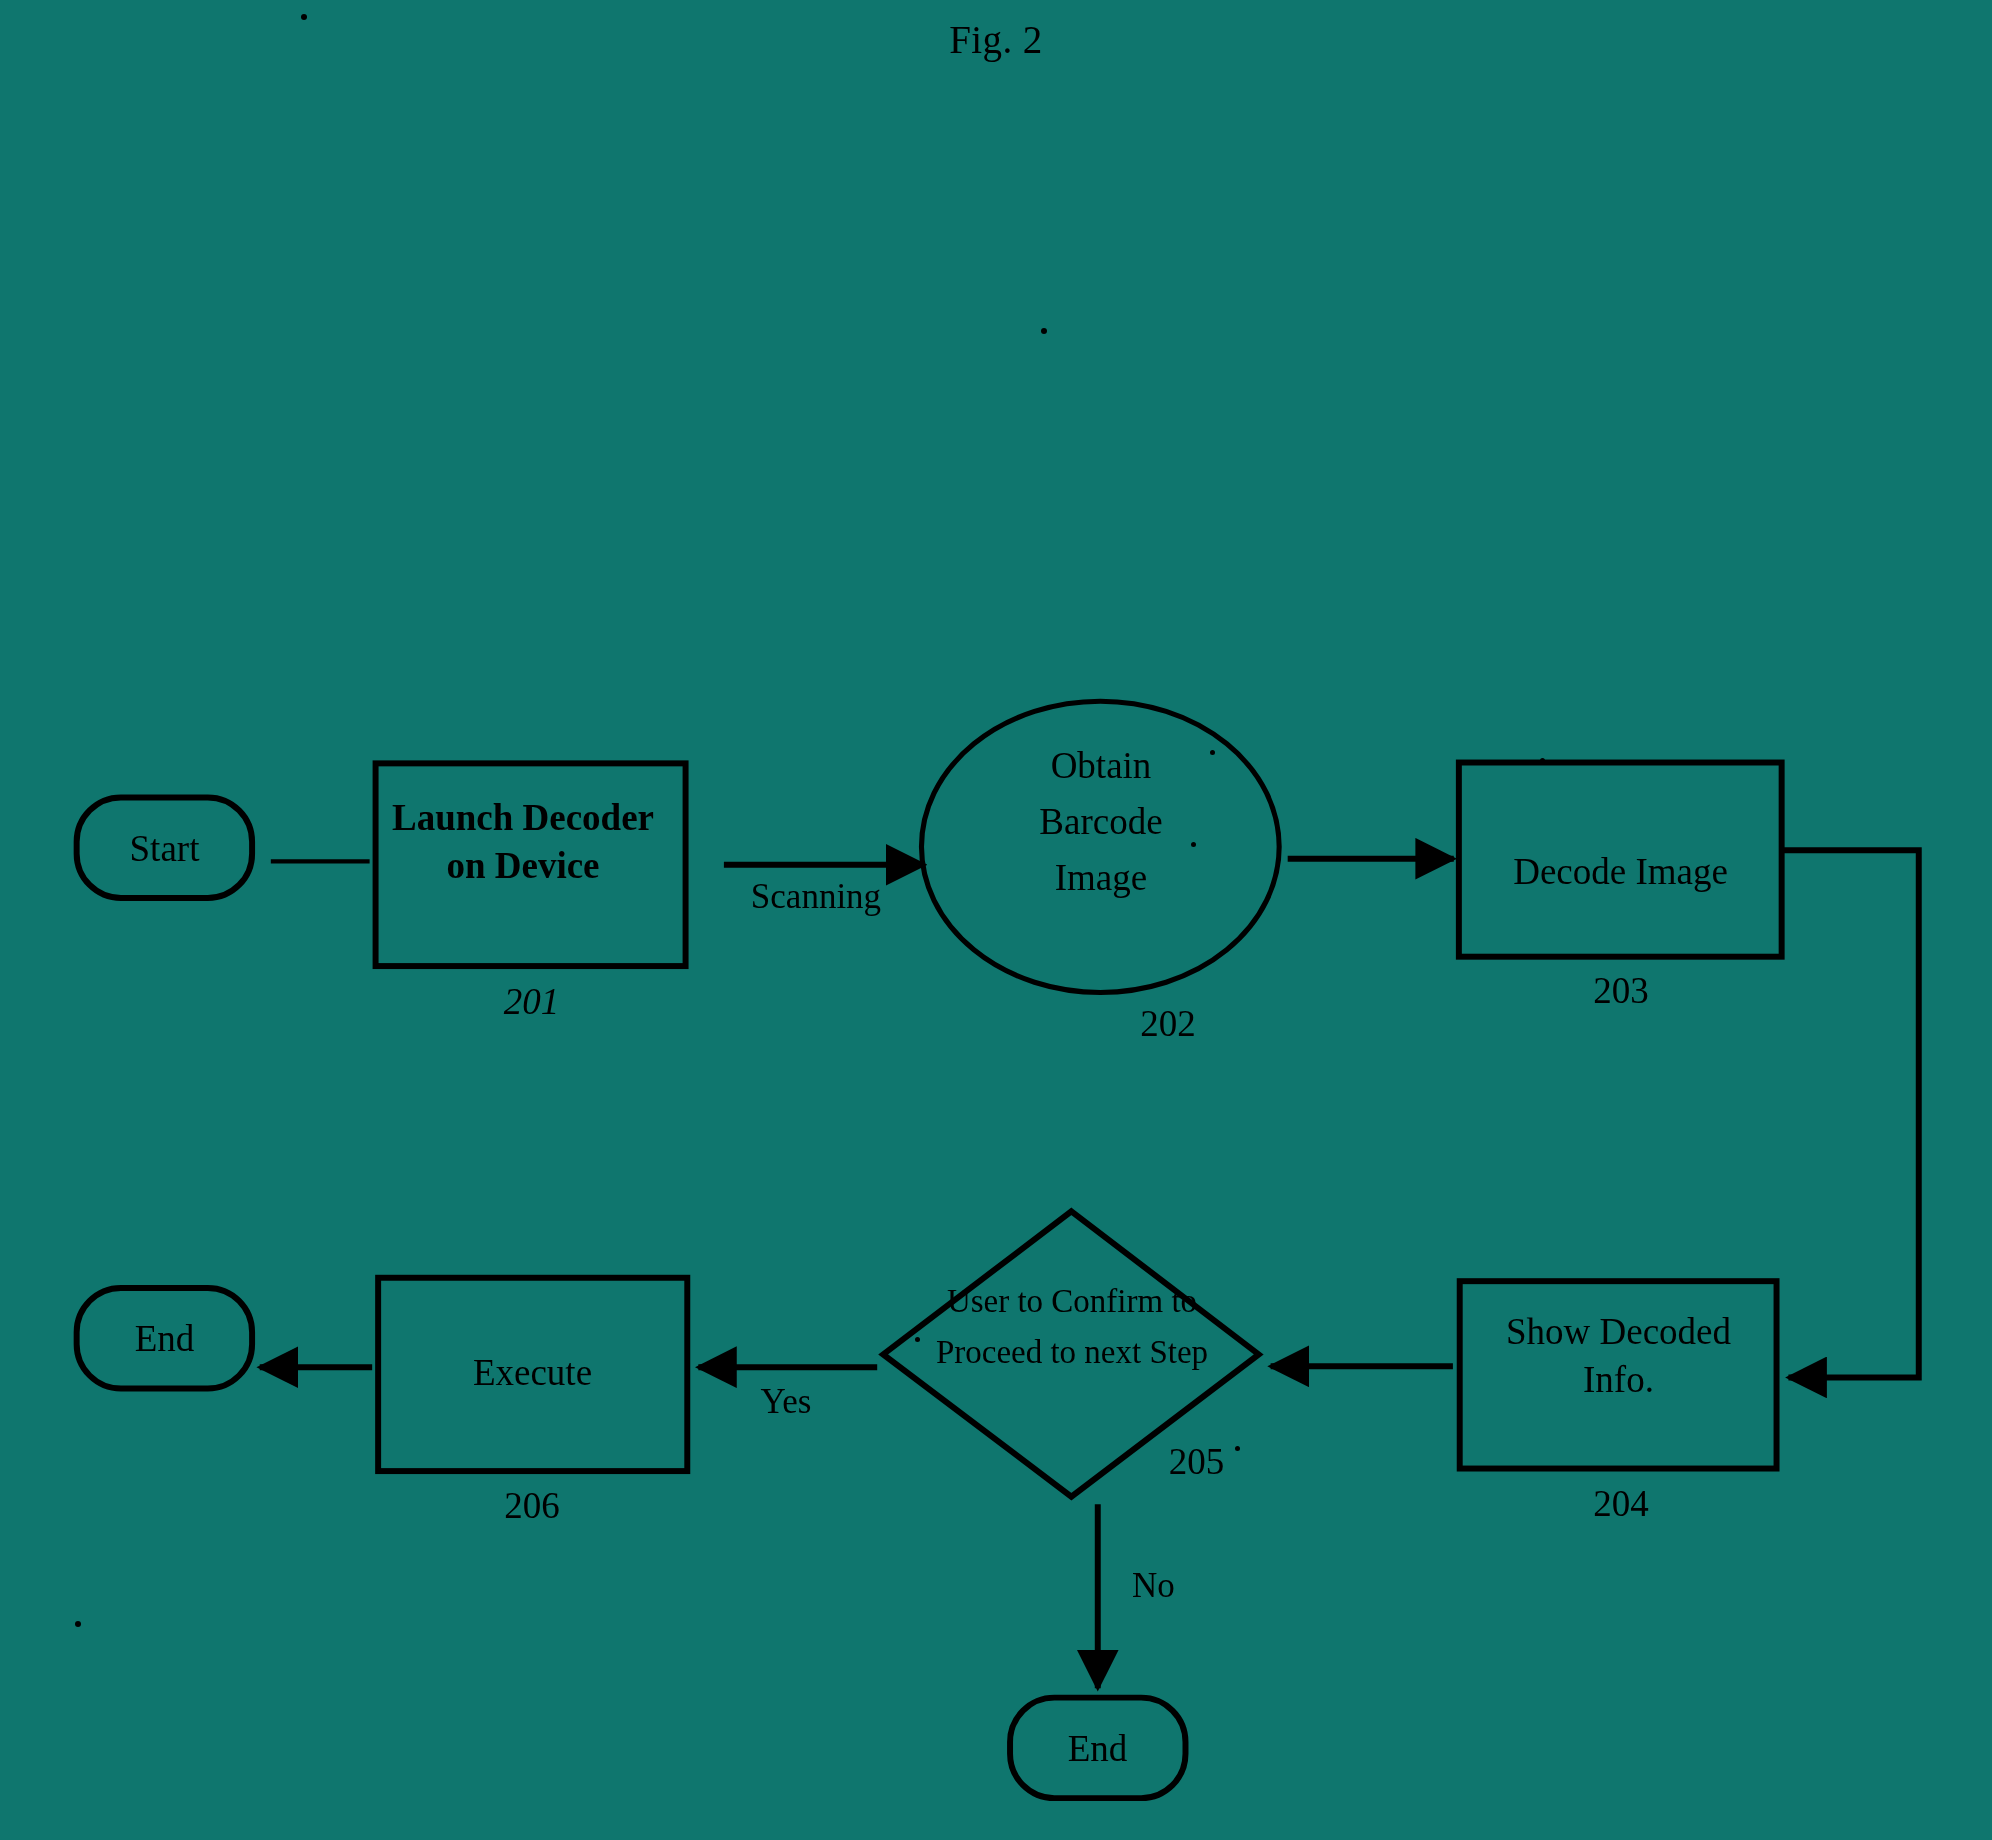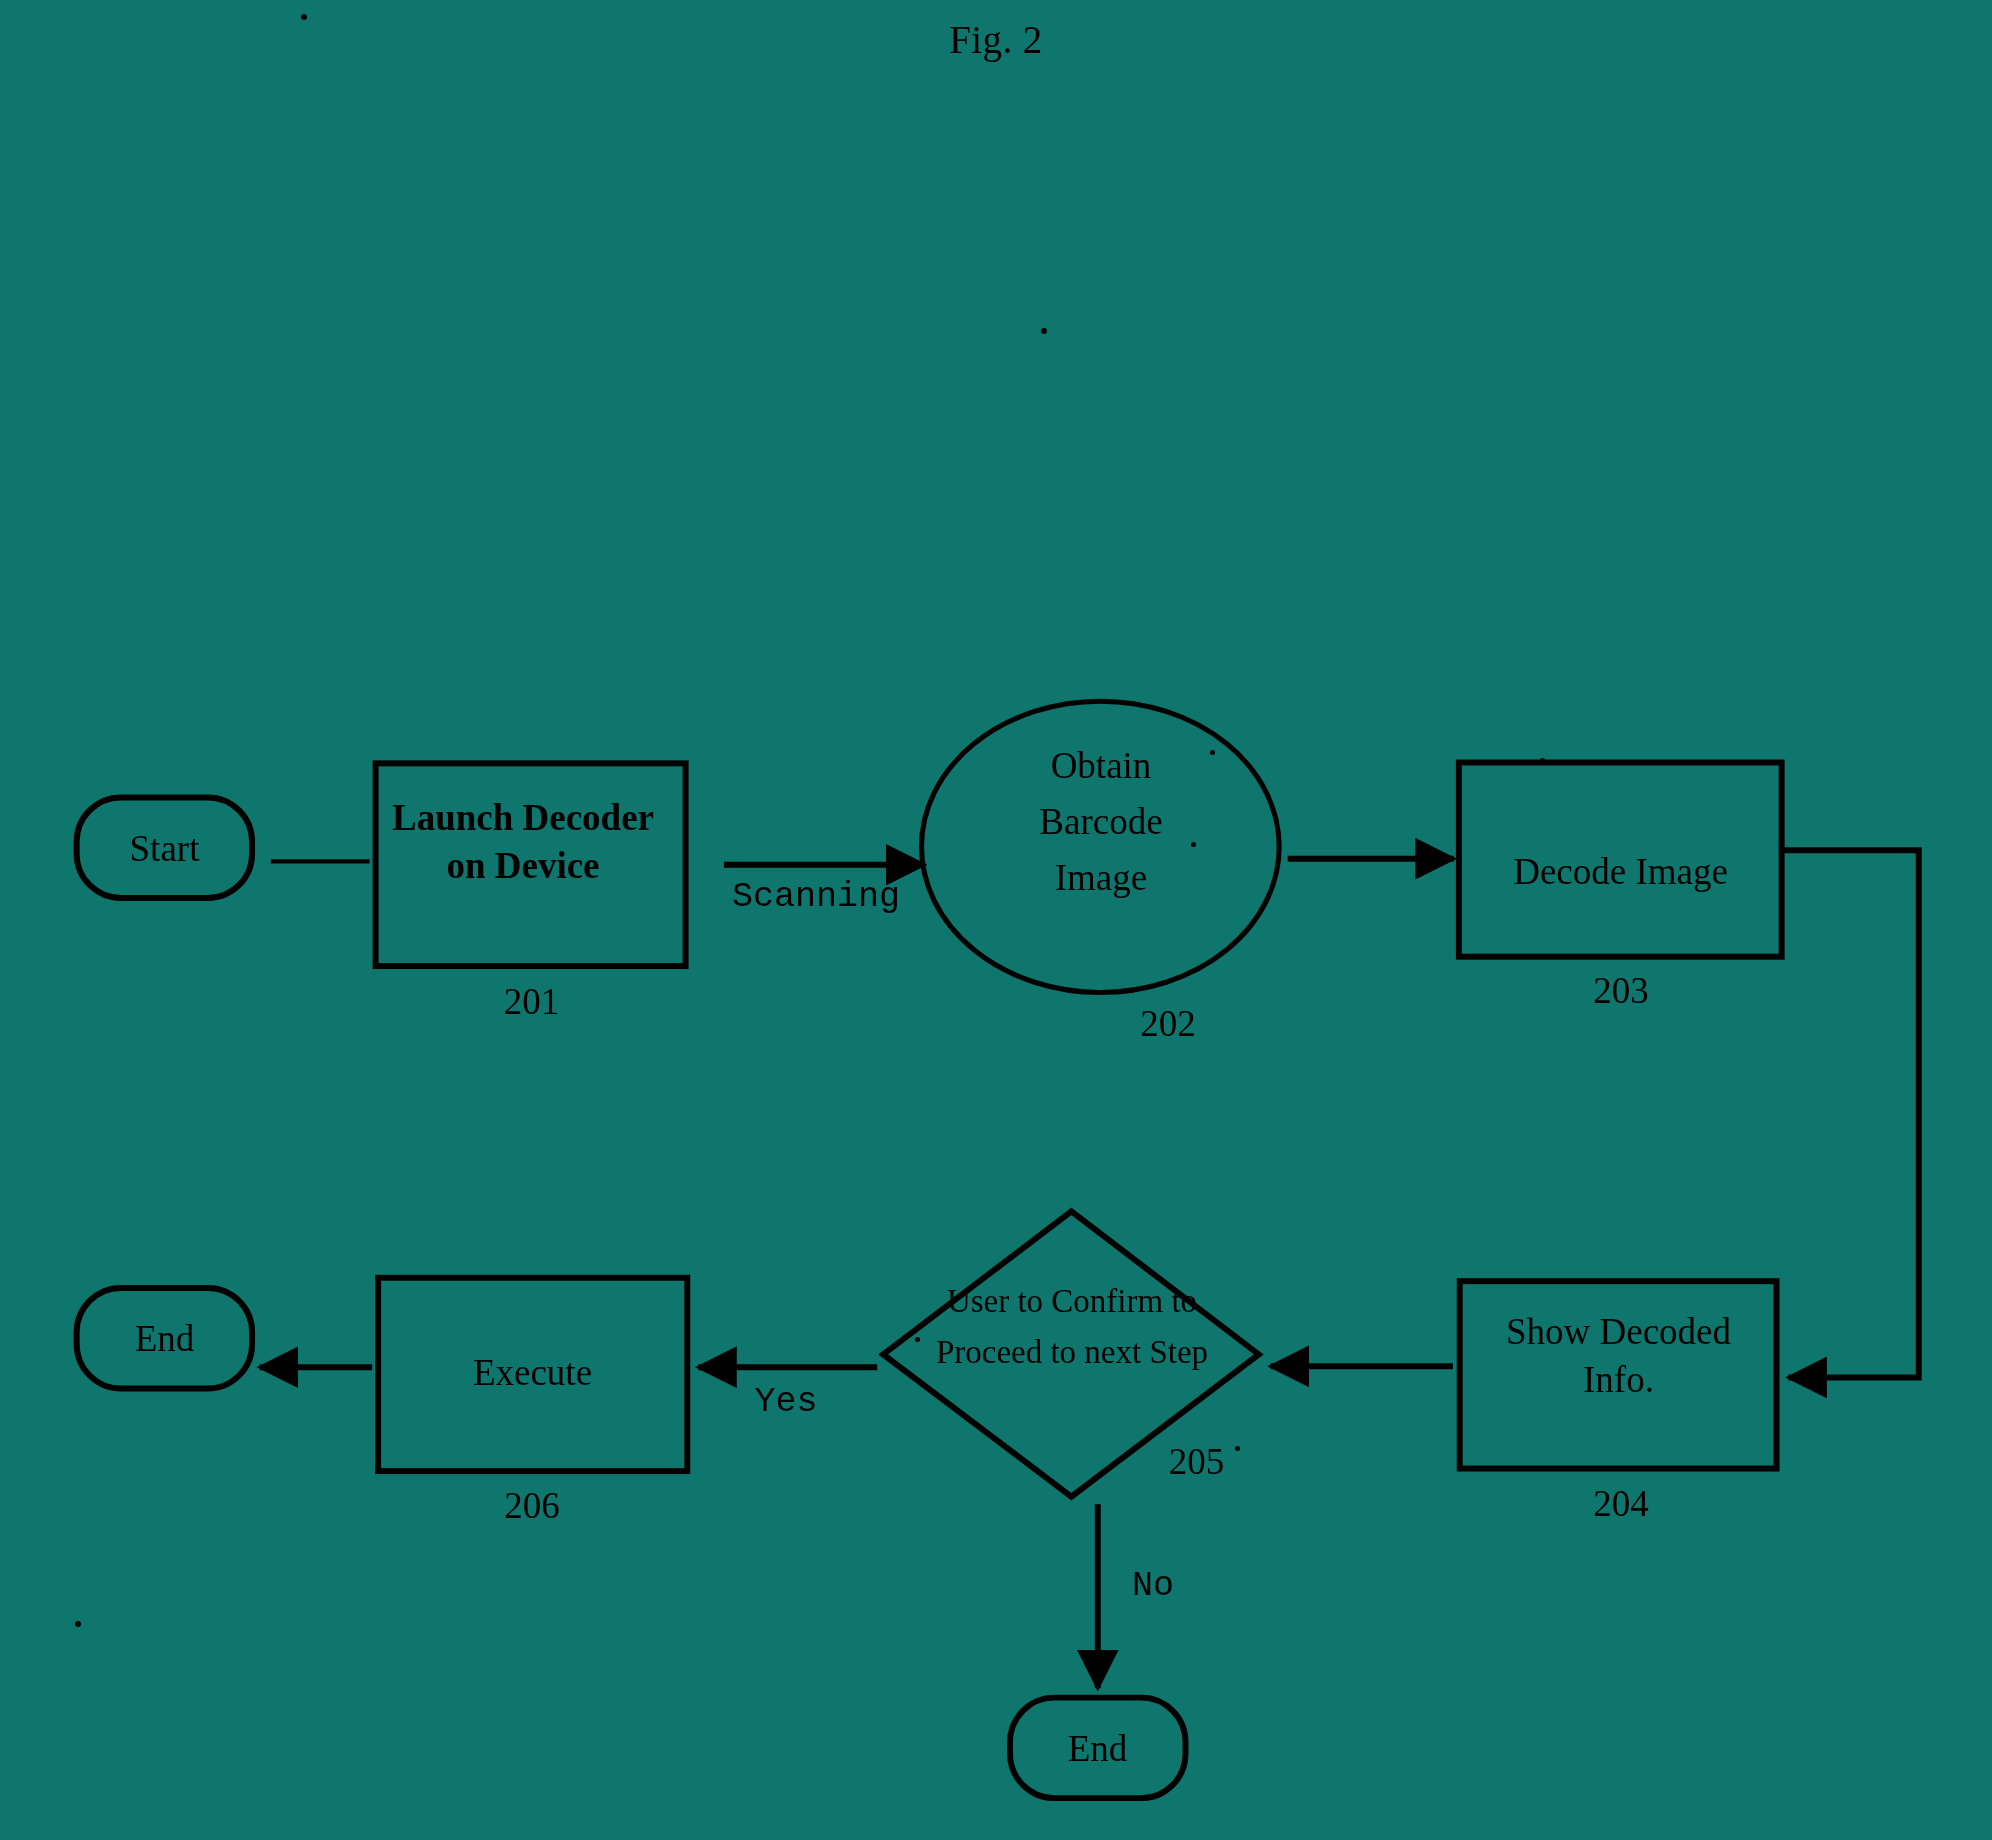--- a/index.html
+++ b/index.html
@@ -46,21 +46,20 @@
   }
   .ref-num {
     position: absolute;
     text-align: center;
     font-size: 37px;
   }
   .edge-label {
     position: absolute;
     font-size: 35px;
     text-align: center;
-    font-family: Liberation Mono, monospace;
   }
   .speck {
     position: absolute;
     background: #000;
     border-radius: 50%;
   }
 </style>
 </head>
 <body>
 
@@ -135,21 +134,21 @@
 
   <div class="node-label" style="left:378px; top:1349px; width:309px;">Execute</div>
 
   <div class="node-label small" style="left:852px; top:1276px; width:440px;">User to Confirm to
 Proceed to next Step</div>
 
   <div class="node-label" style="left:77px; top:1315px; width:175px;">End</div>
 
   <div class="node-label" style="left:1010px; top:1725px; width:175px;">End</div>
 
-  <div class="ref-num" style="left:426px; top:980px; width:211px;">201</div>
+  <div class="ref-num" style="left:426px; top:980px; width:211px;font-style:italic;">201</div>
 
   <div class="ref-num" style="left:1075px; top:1002px; width:186px;">202</div>
 
   <div class="ref-num" style="left:1516px; top:969px; width:210px;">203</div>
 
   <div class="ref-num" style="left:1516px; top:1482px; width:210px;">204</div>
 
   <div class="ref-num" style="left:1107px; top:1440px; width:179px;">205</div>
 
   <div class="ref-num" style="left:434px; top:1484px; width:196px;">206</div>

